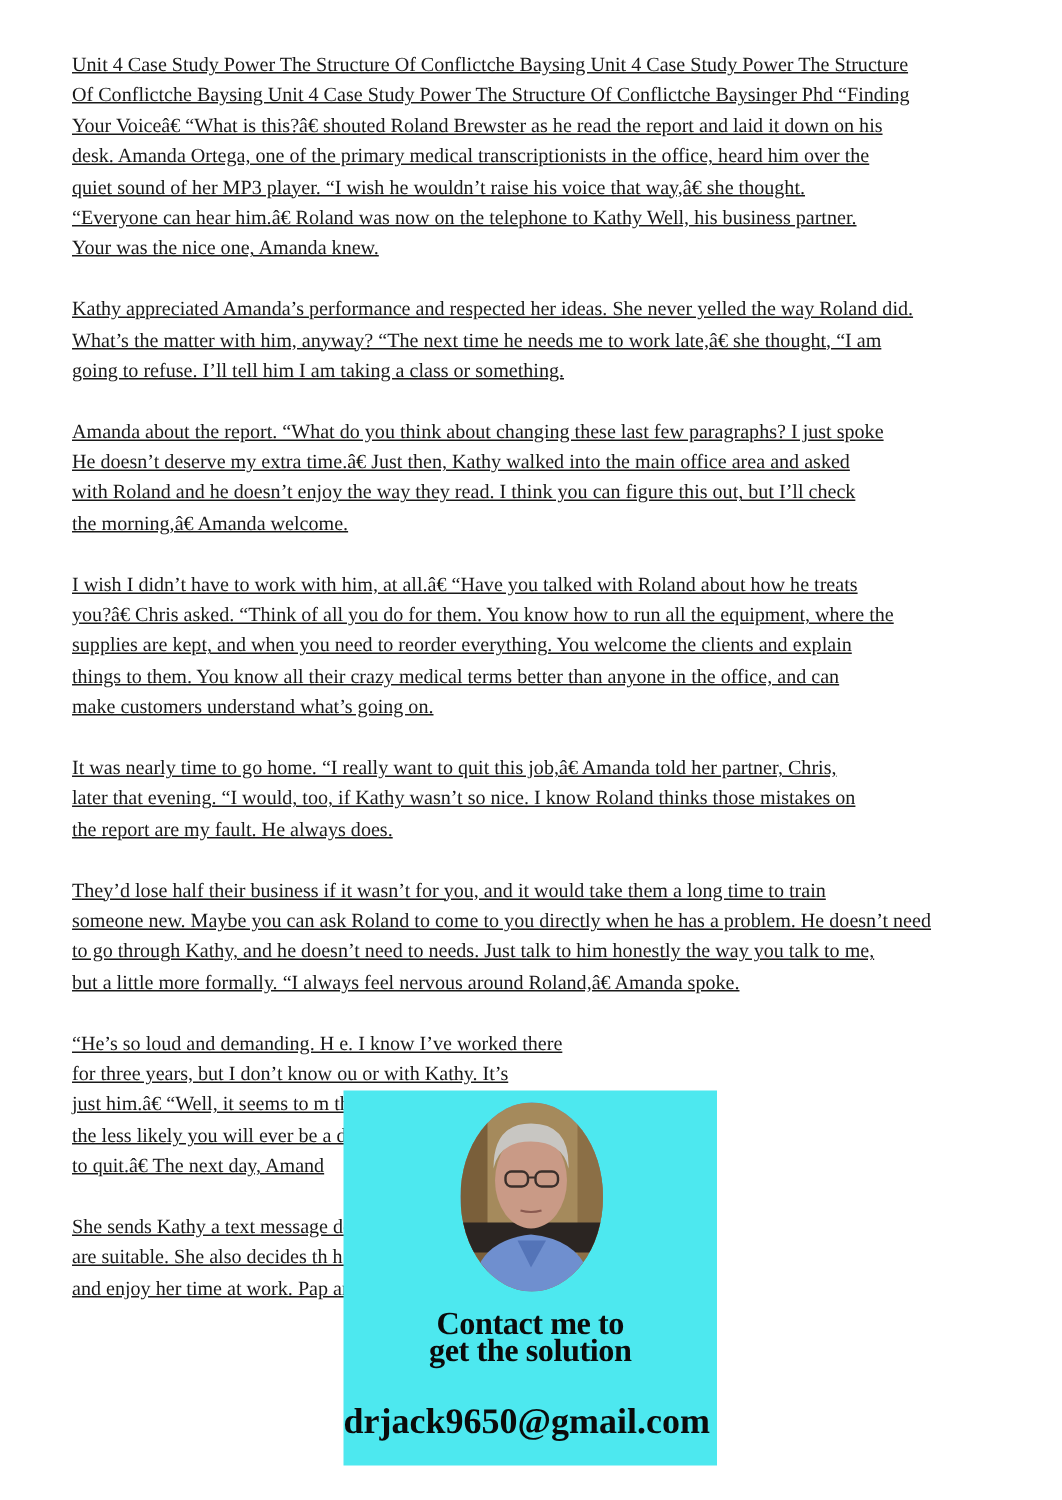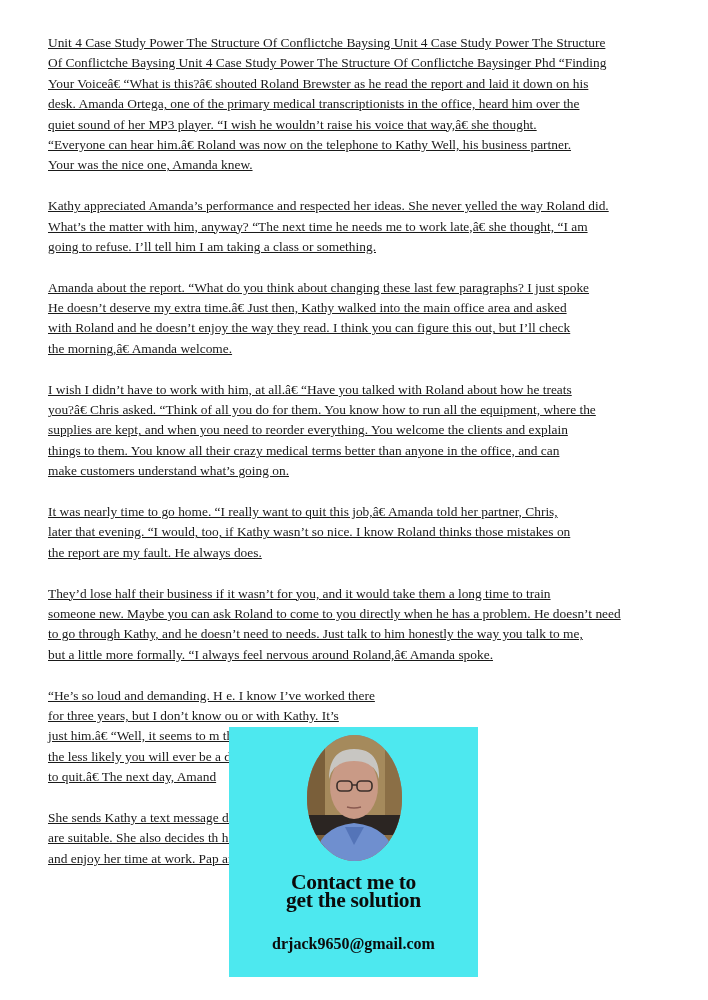--- a/index.html
+++ b/index.html
@@ -66,24 +66,24 @@
       color: #0b0b0b;
       letter-spacing: -0.3px;
     }
     .cta1 { top: 143px; }
     .cta2 { top: 161px; }
     .email {
       position: absolute;
       left: 0;
       top: 208px;
       width: 100%;
-      text-align: center;
+      text-align: left;
       font-family: "Liberation Serif", serif;
       font-weight: bold;
-      font-size: 16px;
+      font-size: 24px;
       color: #0b0b0b;
     }
   </style>
 </head>
 <body>
 
 <div class="page" id="page">
     <div class="para">
       <span class="line">Unit 4 Case Study Power The Structure Of Conflictche Baysing Unit 4 Case Study Power The Structure</span>
       <span class="line">Of Conflictche Baysing Unit 4 Case Study Power The Structure Of Conflictche Baysinger Phd “Finding</span>

